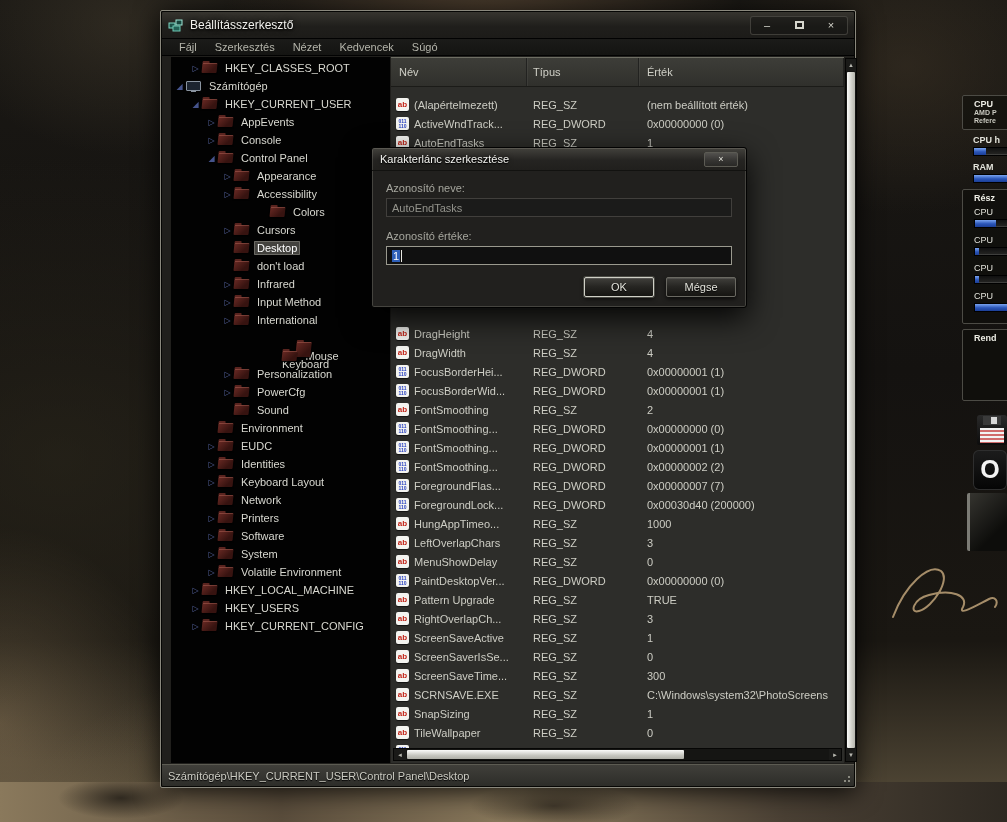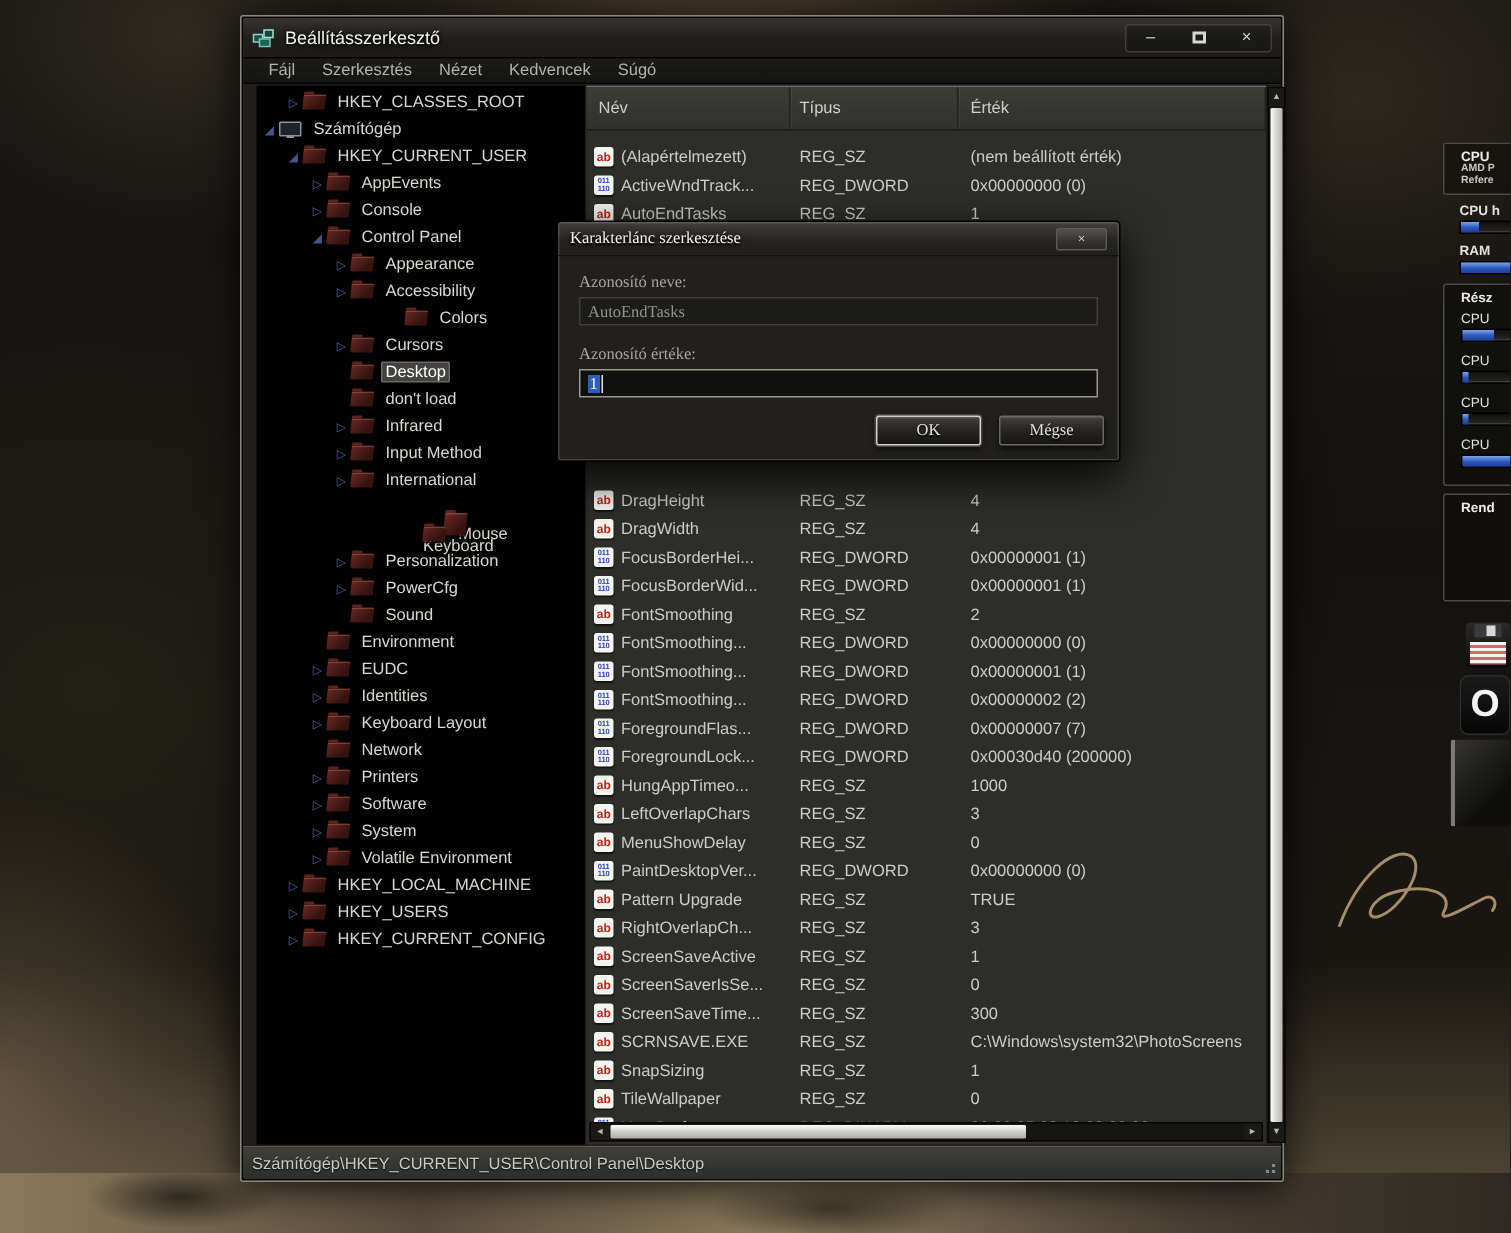--- a/index.html
+++ b/index.html
@@ -100,21 +100,21 @@
   .hbtn.left { left:0; } .hbtn.right { right:0; }
 
   
   .statusbar { position:absolute; left:1px; right:1px; bottom:1px; height:22px; background:linear-gradient(#403f3a,#2d2d29); border-top:1px solid #5c5b52; display:flex; align-items:center; padding-left:6px; border-radius:0 0 2px 2px; }
   .status-text { color:#cbcbc2; font-size:11px; text-shadow:0 1px 1px #000; }
   .grip { position:absolute; right:3px; bottom:3px; width:10px; height:10px;
     background:radial-gradient(circle 1px at 8px 8px,#8a8a80 99%,transparent), radial-gradient(circle 1px at 8px 4px,#8a8a80 99%,transparent), radial-gradient(circle 1px at 4px 8px,#8a8a80 99%,transparent); }
 
   
   .dialog { position:absolute; left:371px; top:147px; width:376px; height:161px; background:#21201e; border:1px solid #020202; border-radius:3px;
-    box-shadow:inset 0 0 0 1px #45443f, 0 10px 30px rgba(0,0,0,.9); z-index:5;font-family:Liberation Serif, serif; }
+    box-shadow:inset 0 0 0 1px #45443f, 0 10px 30px rgba(0,0,0,.9); z-index:5; }
   .dlg-title { height:23px; display:flex; align-items:center; padding:0 8px;
     background:linear-gradient(rgba(130,127,117,.35), rgba(56,55,50,.18) 55%, rgba(30,29,26,.2)); border-bottom:1px solid #121210; border-radius:3px 3px 0 0; }
   .dlg-title-text { color:#f4f4f0; font-size:11px; text-shadow:0 0 5px rgba(0,0,0,.8), 0 1px 1px #000; }
   .dlg-close { margin-left:auto; width:34px; height:15px; background:linear-gradient(rgba(255,255,255,.14),rgba(255,255,255,.03)); border:1px solid #5c5b54; border-radius:2px; color:#e0e0d8; font-size:9px; display:flex; align-items:center; justify-content:center; line-height:9px; }
   .dlg-body { position:relative; padding:11px 14px 0 14px; height:137px; }
   .dlg-label { color:#a6a69e; font-size:11px; }
   .field { margin-top:4px; height:19px; display:flex; align-items:center; padding:0 5px; font-size:11px; }
   .field.name { background:#1b1b1a; border:1px solid #413f3c; color:#93938c; }
   .field.value { margin-top:4px; background:#101010; border:1px solid #9a998e; color:#f0f0ea; }
   .sel { background:#2e5fb8; color:#fff; padding:0 1px; }

